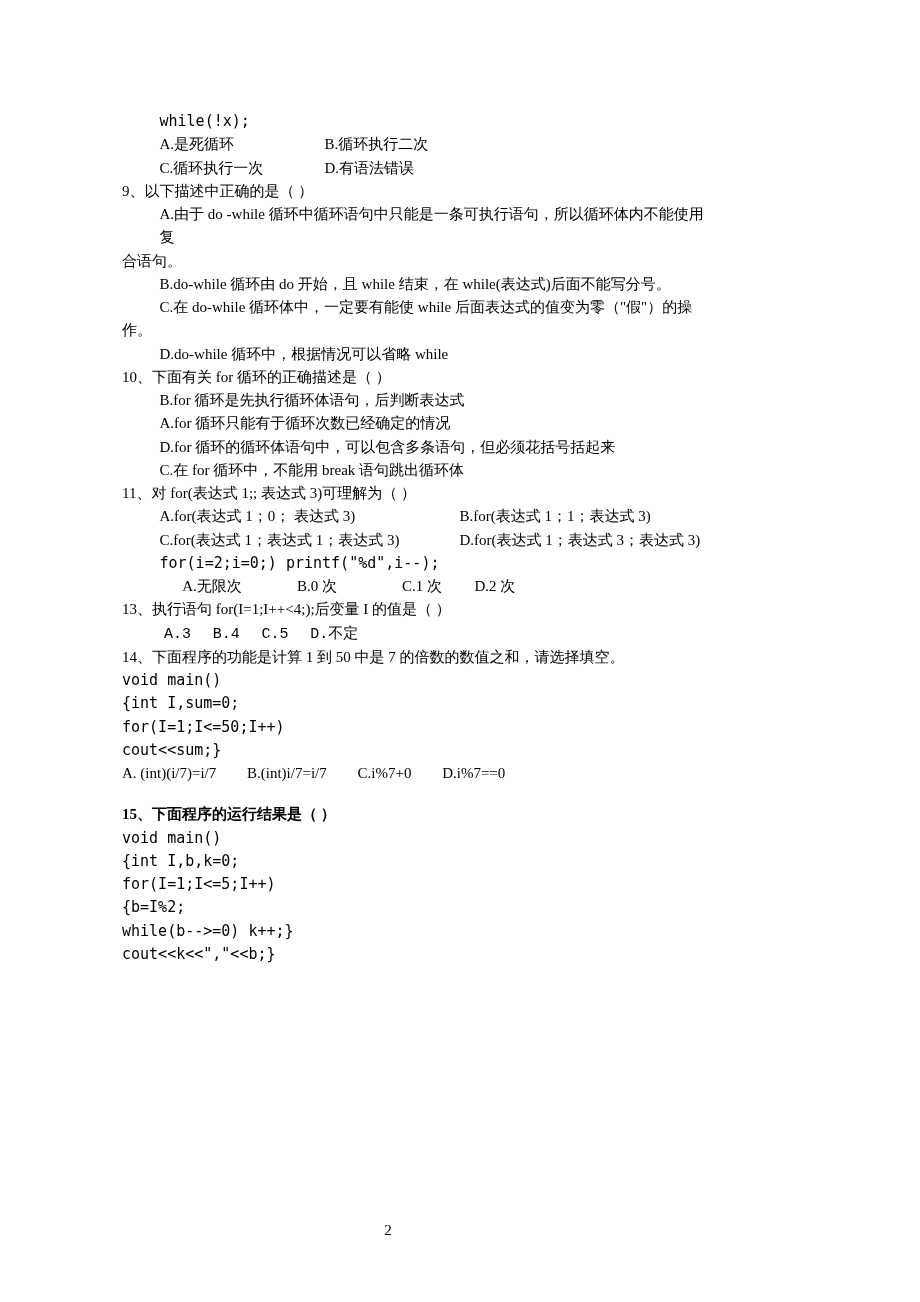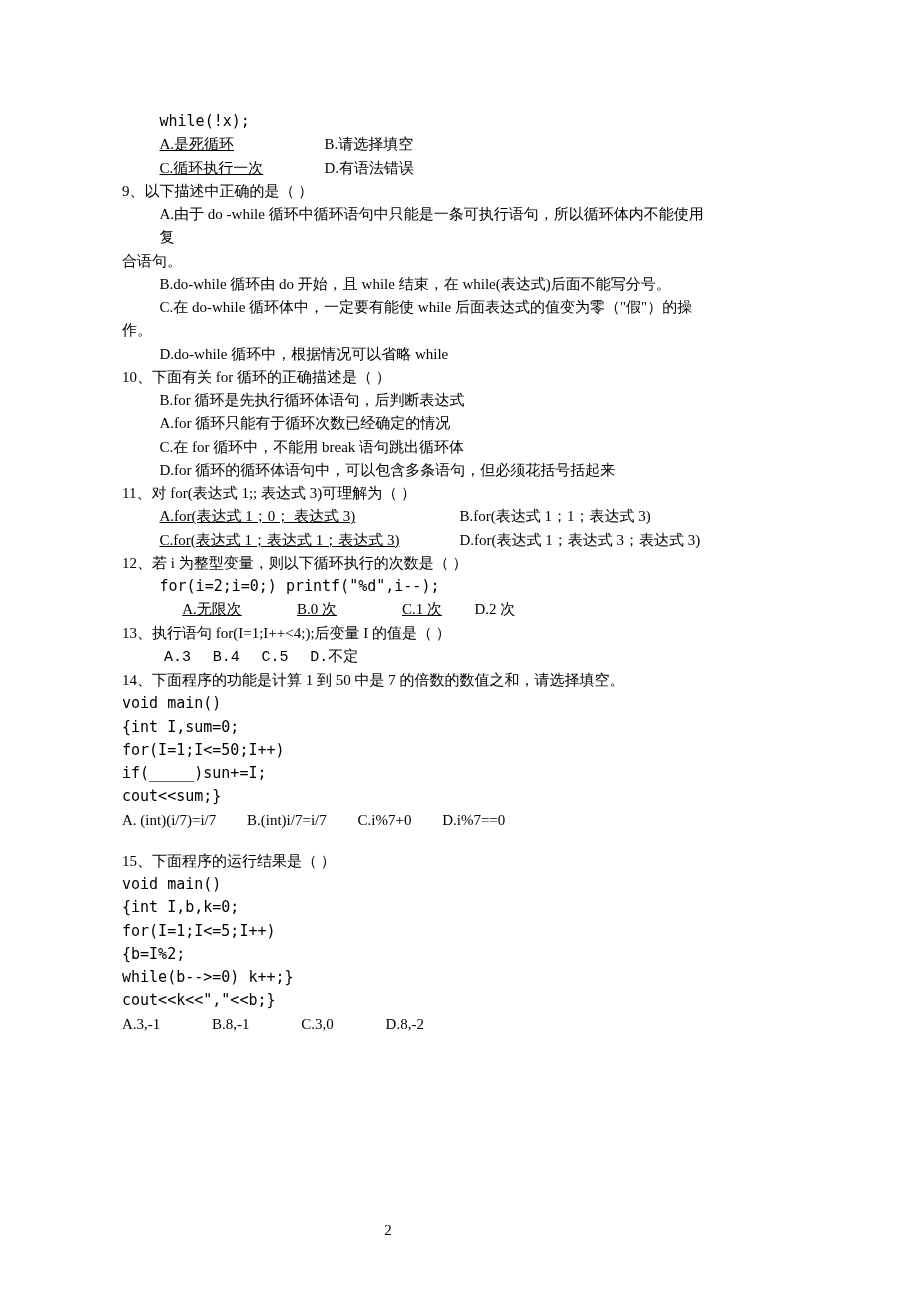--- a/index.html
+++ b/index.html
@@ -24,105 +24,97 @@
   .row { display: block; }
   .page-number {
     position: absolute;
     bottom: 60px;
     left: 0;
     width: 100%;
     text-align: center;
     font-size: 15px;
   }
   .opts { display: flex; flex-wrap: wrap; }
-  .opt-a { min-width: 11em; text-decoration: underline; }
+  .opt-a { min-width: 11em; }
   .opt-b { }
   .opts-wide .opt-a { min-width: 20em; }
   .opts-med .opt-a { min-width: 7em; text-align: center; }
   .q13opts span { margin-right: 1.2em; font-family: Liberation Mono, monospace; }
   .q14opts span { margin-right: 1.8em; }
   .q15opts span { margin-right: 3.2em; }
 </style>
 </head>
 <body>
 
 <div class="page">
 
   <div class="row indent-1 codeish">while(!x);</div>
   <div class="row indent-1 opts">
     <span class="opt-a">A.是死循环</span>
-    <span class="opt-b">B.请选择填空</span>
+    <span class="opt-b">B.循环执行二次</span>
   </div>
   <div class="row indent-1 opts">
     <span class="opt-a">C.循环执行一次</span>
     <span class="opt-b">D.有语法错误</span>
   </div>
 
   <div class="row indent-0">9、以下描述中正确的是（    ）</div>
   <div class="row indent-1" style="padding-left:2.5em; text-indent:0;">A.由于 do -while 循环中循环语句中只能是一条可执行语句，所以循环体内不能使用复</div>
   <div class="row indent-0">合语句。</div>
   <div class="row indent-1">B.do-while 循环由 do 开始，且 while 结束，在 while(表达式)后面不能写分号。</div>
   <div class="row indent-1">C.在 do-while 循环体中，一定要有能使 while 后面表达式的值变为零（"假"）的操</div>
   <div class="row indent-0">作。</div>
   <div class="row indent-1">D.do-while 循环中，根据情况可以省略 while</div>
 
   <div class="row indent-0">10、下面有关 for 循环的正确描述是（    ）</div>
   <div class="row indent-1">B.for 循环是先执行循环体语句，后判断表达式</div>
   <div class="row indent-1">A.for 循环只能有于循环次数已经确定的情况</div>
+  <div class="row indent-1">D.for 循环的循环体语句中，可以包含多条语句，但必须花括号括起来</div>
   <div class="row indent-1">C.在 for 循环中，不能用 break 语句跳出循环体</div>
-  <div class="row indent-1">D.for 循环的循环体语句中，可以包含多条语句，但必须花括号括起来</div>
 
   <div class="row indent-0">11、对 for(表达式 1;; 表达式 3)可理解为（  ）</div>
   <div class="row indent-1 opts opts-wide">
     <span class="opt-a">A.for(表达式 1；0； 表达式 3)</span>
     <span class="opt-b">B.for(表达式 1；1；表达式 3)</span>
   </div>
   <div class="row indent-1 opts opts-wide">
     <span class="opt-a">C.for(表达式 1；表达式 1；表达式 3)</span>
     <span class="opt-b">D.for(表达式 1；表达式 3；表达式 3)</span>
   </div>
 
-  <div class="row indent-0">12、若 i 为整型变量，则以下循环执行的次数是（    ）</div>
   <div class="row indent-1 codeish">for(i=2;i=0;) printf("%d",i--);</div>
   <div class="row indent-1 opts opts-med">
     <span class="opt-a">A.无限次</span>
     <span class="opt-a">B.0 次</span>
     <span class="opt-a">C.1 次</span>
     <span>D.2 次</span>
   </div>
 
   <div class="row indent-0">13、执行语句 for(I=1;I++&lt;4;);后变量 I 的值是（    ）</div>
   <div class="row q13opts" style="padding-left:2.8em;">
     <span>A.3</span>
     <span>B.4</span>
     <span>C.5</span>
     <span>D.不定</span>
   </div>
 
   <div class="row indent-0">14、下面程序的功能是计算 1 到 50 中是 7 的倍数的数值之和，请选择填空。</div>
   <div class="row indent-0 codeish">void main()</div>
   <div class="row indent-0 codeish">{int I,sum=0;</div>
   <div class="row indent-0 codeish">for(I=1;I&lt;=50;I++)</div>
-  <div class="row indent-0 codeish">if(_____)sun+=I;</div>
   <div class="row indent-0 codeish">cout&lt;&lt;sum;}</div>
   <div class="row indent-0 q14opts">
     <span>A. (int)(i/7)=i/7</span>
     <span>B.(int)i/7=i/7</span>
     <span>C.i%7+0</span>
     <span>D.i%7==0</span>
   </div>
 
-  <div class="row indent-0" style="margin-top:1.2em;">15、下面程序的运行结果是（  ）</div>
+  <div class="row indent-0" style="margin-top:1.2em;font-weight:bold;">15、下面程序的运行结果是（  ）</div>
   <div class="row indent-0 codeish">void main()</div>
   <div class="row indent-0 codeish">{int I,b,k=0;</div>
   <div class="row indent-0 codeish">for(I=1;I&lt;=5;I++)</div>
   <div class="row indent-0 codeish">{b=I%2;</div>
   <div class="row indent-0 codeish">while(b--&gt;=0) k++;}</div>
   <div class="row indent-0 codeish">cout&lt;&lt;k&lt;&lt;","&lt;&lt;b;}</div>
-  <div class="row indent-0 q15opts">
-    <span>A.3,-1</span>
-    <span>B.8,-1</span>
-    <span>C.3,0</span>
-    <span>D.8,-2</span>
-  </div>
 
   <div class="page-number">2</div>
 </div>
 
 </body></html>

